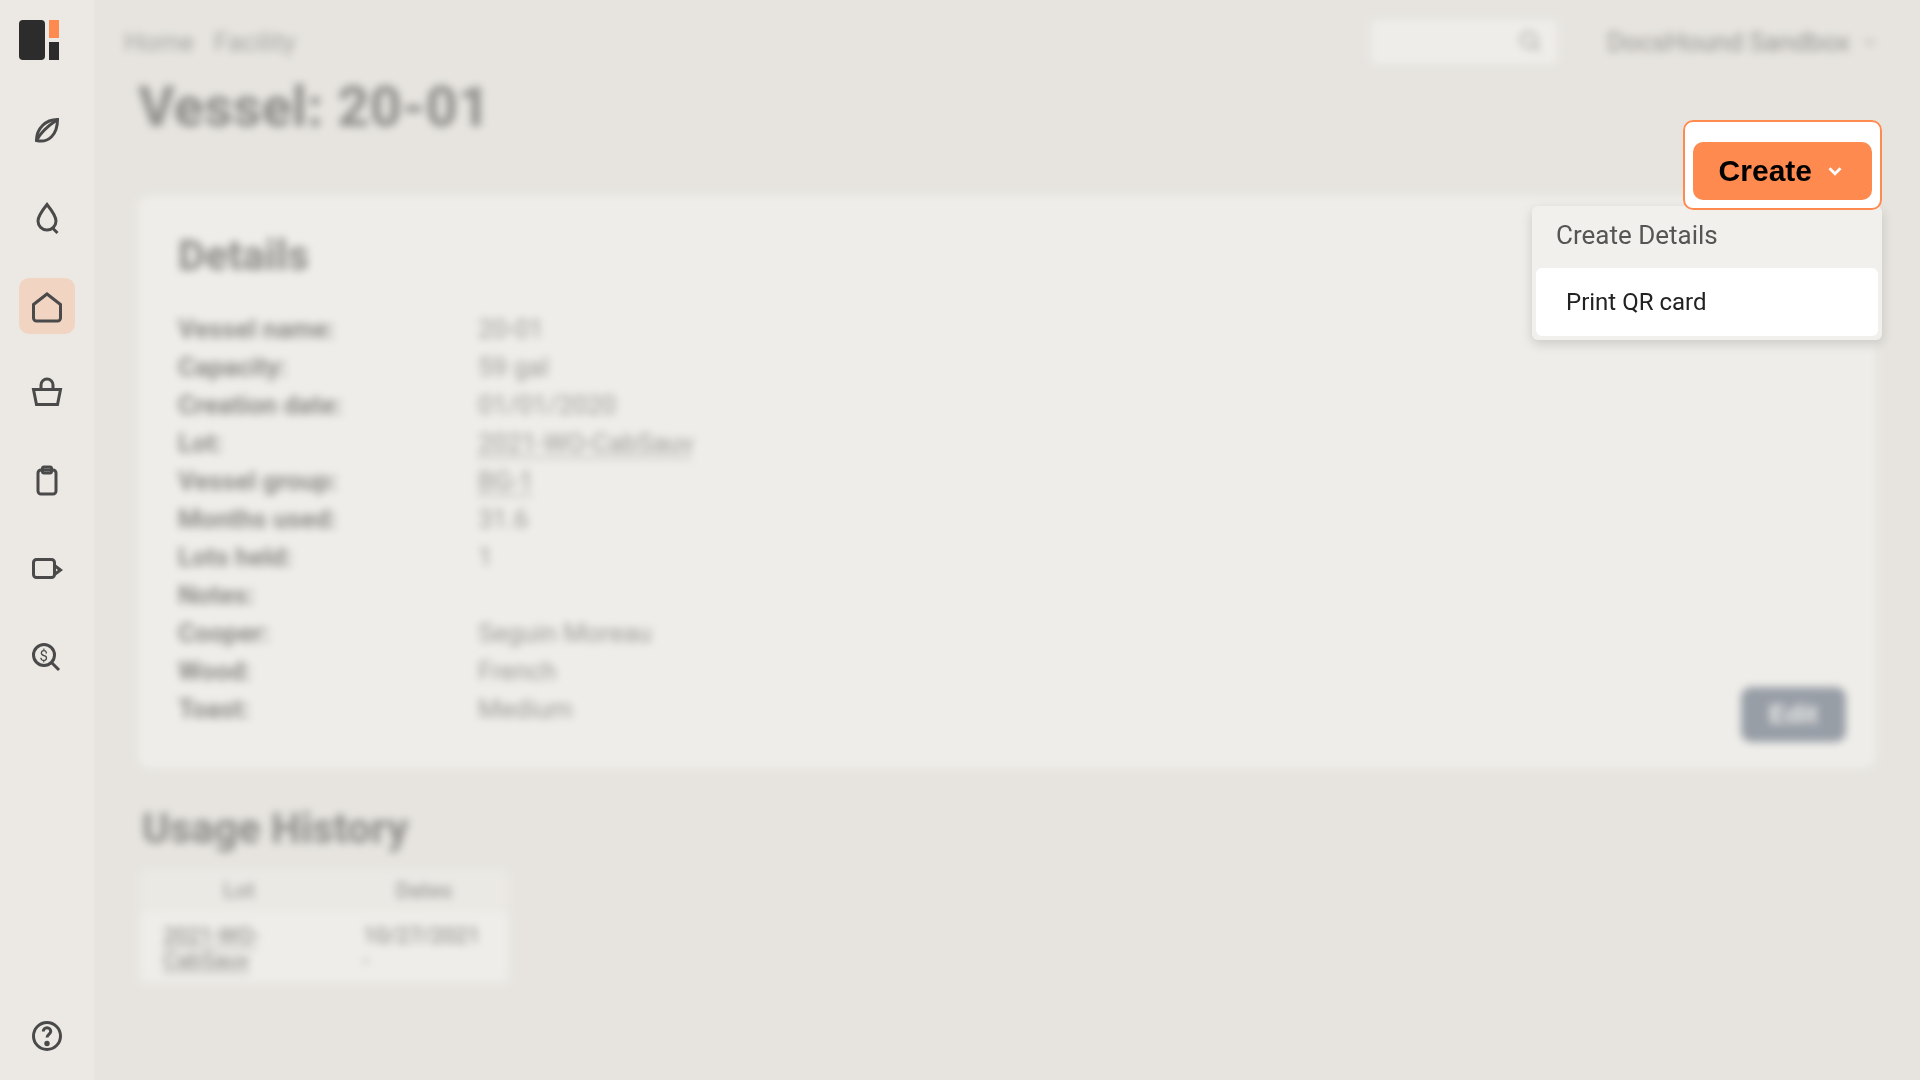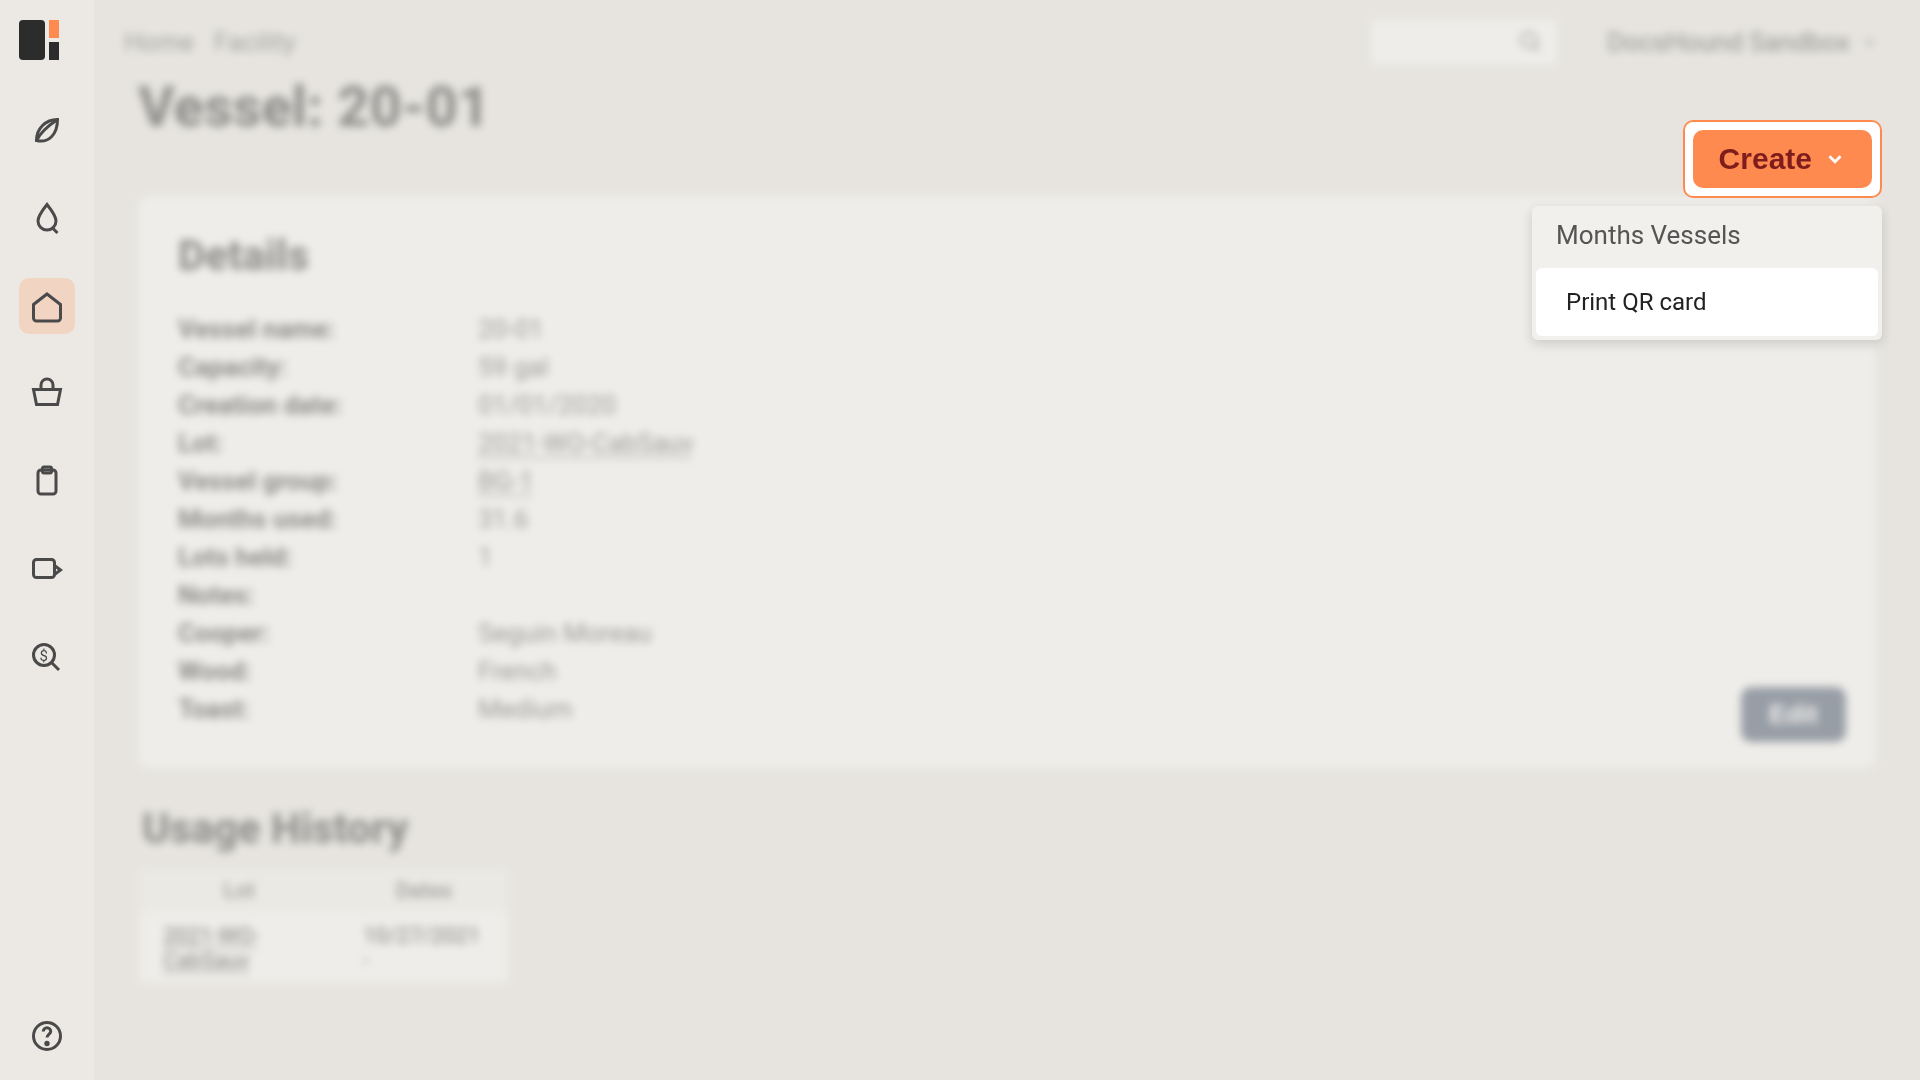--- a/index.html
+++ b/index.html
@@ -15,21 +15,21 @@
   .main { flex:1; display:flex; flex-direction:column; position:relative; }
   .topbar { display:flex; align-items:center; padding: 18px 40px 0 30px; gap: 20px; }
   .breadcrumbs { display:flex; gap: 20px; color:#555; font-size: 26px; }
   .breadcrumbs span { cursor:pointer; }
   .top-spacer { flex:1; }
   .search-box { width: 190px; height: 48px; background:#faf9f7; border:1px solid #d6d3ce; border-radius:8px; display:flex; align-items:center; justify-content:flex-end; padding:0 14px; }
   .search-box svg { width:26px; height:26px; stroke:#555; fill:none; stroke-width:2; }
   .workspace { display:flex; align-items:center; gap:10px; color:#333; font-size:26px; margin-left:28px;}
   .page-title { font-size: 56px; font-weight: 800; color:#2c2c2c; margin: 8px 0 0 44px; }
   .create-btn-wrap { position:absolute; top:120px; right:38px; background:#fff; padding:10px; border-radius:10px; box-shadow:0 0 0 2px #ff8a50 inset; z-index:20;}
-  .create-btn { background:#ff8a50; color:#7f1d1d; font-size:30px; font-weight:600; padding:12px 26px; border:none; border-radius:10px; display:flex; align-items:center; gap:12px; cursor:pointer; }
+  .create-btn { background:#ff8a50; color:#000000; font-size:30px; font-weight:600; padding:12px 26px; border:none; border-radius:10px; display:flex; align-items:center; gap:12px; cursor:pointer;margin-top:12px; }
   .create-btn svg { width:22px; height:22px; stroke:#fff; fill:none; stroke-width:3;}
   .dropdown { position:absolute; top:206px; right:38px; width:350px; background:#f2f0ec; border-radius:6px; z-index:19; box-shadow: 0 4px 12px rgba(0,0,0,0.15); overflow:hidden;}
   .dropdown-header { padding:14px 24px; color:#555; font-size:26px; }
   .dropdown-item { background:#fff; padding:20px 30px; font-size:24px; color:#222; cursor:pointer; border-radius:6px; margin:4px;}
   .content { padding: 56px 44px 20px 44px; }
   .card { background:#faf9f7; border-radius:12px; padding: 34px 40px 40px 40px; margin-bottom: 36px; position:relative;}
   .details-header { display:flex; align-items:center; }
   .section-title { font-size:42px; font-weight:800; color:#2c2c2c; }
   .header-spacer { flex:1;}
   .pill { background:#f2f0ec; border:1px solid #d6d3ce; border-radius:8px; padding:10px 20px; font-size:24px; color:#444; display:flex; align-items:center; gap:10px; margin-left:14px; cursor:pointer;}
@@ -142,21 +142,21 @@
 
     <div class="create-btn-wrap">
       <button class="create-btn">
         <span>Create</span>
         <svg viewBox="0 0 24 24">
             <path d="M6 9l6 6 6-6"></path>
           </svg>
       </button>
     </div>
     <div class="dropdown">
-      <div class="dropdown-header">Months Vessels</div>
+      <div class="dropdown-header">Create Details</div>
       <div class="dropdown-item">Print QR card</div>
     </div>
 
     <div class="content">
       <div class="card">
         <div class="details-header">
           <div class="section-title">Details</div>
           <div class="header-spacer"></div>
           <div class="pill">
             <span>Addition</span>

